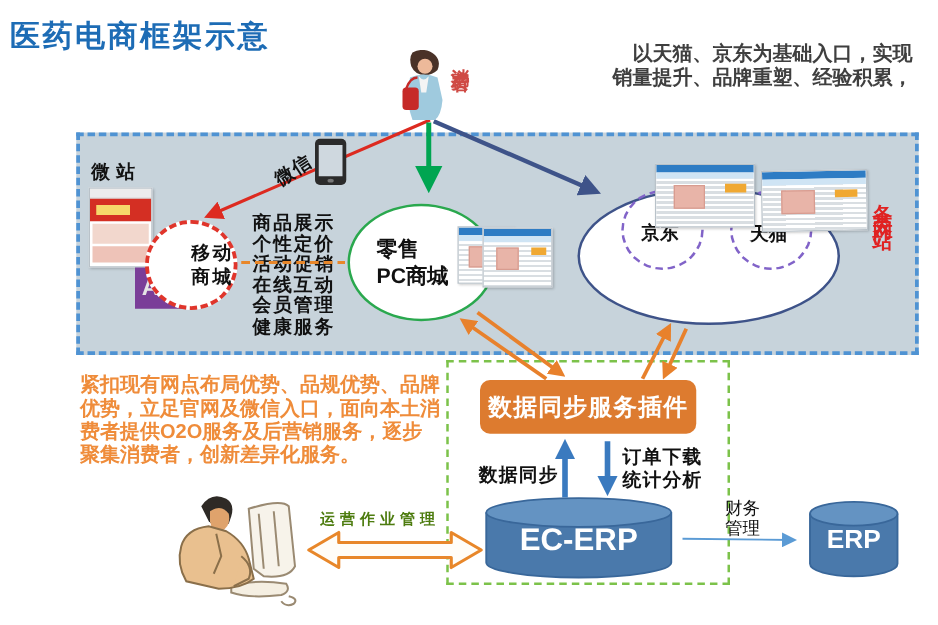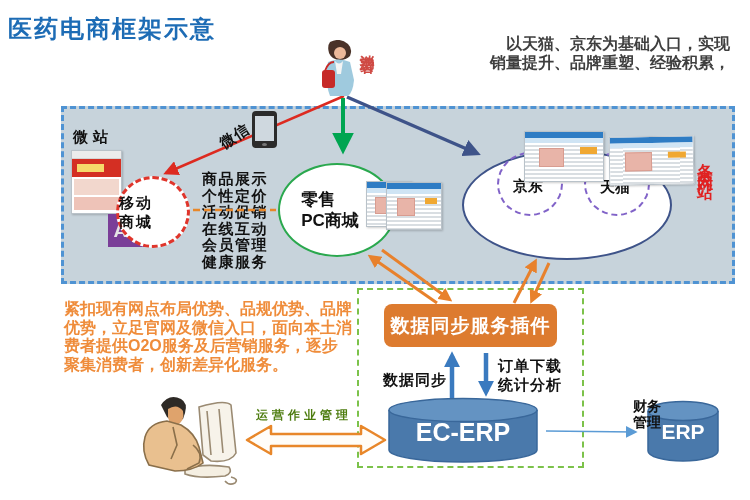--- a/index.html
+++ b/index.html
@@ -15,21 +15,21 @@
   
   .consumer-label{left:357px;top:43px;writing-mode:vertical-rl;font-size:15px;font-weight:bold;
                   color:#cf4a44;letter-spacing:2px;}
   
   .bluebox{left:61px;top:106px;width:674px;height:178px;background:#c7d3db;
            border:3px dashed #4f93d3;box-sizing:border-box;}
   .weizhan{left:73px;top:128px;font-size:15px;font-weight:bold;color:#111;letter-spacing:5px;}
   .appbox{left:68px;top:214px;width:53px;height:33px;background:#7a3e98;color:#e5e5e5;
           display:flex;align-items:center;justify-content:center;font-size:19px;font-weight:bold;letter-spacing:1px;margin-left:40px;}
   .mcircle{left:116px;top:176px;width:74px;height:72px;border-radius:50%;background:#fff;
-           border:3px dashed #e0352b;box-sizing:border-box;display:flex;align-items:center;justify-content:flex-start;
+           border:3px dashed #e0352b;box-sizing:border-box;display:flex;align-items:center;justify-content:flex-end;
            text-align:center;font-size:15px;font-weight:bold;color:#111;line-height:19px;letter-spacing:2px;}
   .wechat{left:219px;top:127px;font-size:15px;font-weight:bold;color:#111;transform:rotate(-33deg);letter-spacing:1px;}
   .services{left:202px;top:160px;font-size:15px;font-weight:bold;color:#111;line-height:16.5px;letter-spacing:1.5px;margin-top:11px;}
   .gellipse{left:278px;top:163px;width:118px;height:94px;border-radius:50%;background:#fff;
             border:2.5px solid #2aa84e;box-sizing:border-box;display:flex;align-items:center;justify-content:center;}
   .gellipse .lbl{font-size:17px;font-weight:bold;color:#111;text-align:left;line-height:21px;transform:translateX(-7px);}
   .nellipse{left:462px;top:150px;width:210px;height:110px;border-radius:50%;background:#fff;
             border:2.5px solid #3e5389;box-sizing:border-box;}
   .dcircle{width:66px;height:64px;border-radius:50%;border:2.5px dashed #8163c8;box-sizing:border-box;}
   .jd-lbl,.tm-lbl{font-size:15px;font-weight:bold;color:#111;}
@@ -42,21 +42,21 @@
   
   .greenbox{left:357px;top:288px;width:227px;height:180px;border:2px dashed #7cc24a;box-sizing:border-box;}
   .plugin{left:384px;top:304px;width:173px;height:43px;background:#dd7b2f;border-radius:8px;color:#fff;
           display:flex;align-items:center;justify-content:center;font-size:19px;font-weight:bold;letter-spacing:1px;}
   .sync-lbl{left:383px;top:371px;font-size:15px;font-weight:bold;color:#111;letter-spacing:1px;}
   .order-lbl{left:498px;top:356px;font-size:15px;font-weight:bold;color:#111;line-height:19px;letter-spacing:1px;}
   
   .cyl{overflow:visible;}
   .ec-lbl{left:382px;top:418px;width:162px;text-align:center;color:#fff;font-size:25px;font-weight:bold;}
   .erp-lbl{left:644px;top:420px;width:78px;text-align:center;color:#fff;font-size:21px;font-weight:bold;}
-  .fin-lbl{left:633px;top:398px;font-size:14px;font-weight:bold;color:#111;line-height:16px;}
+  .fin-lbl{left:580px;top:398px;font-size:14px;font-weight:normal;color:#111;line-height:16px;}
   .ops-lbl{left:256px;top:407px;font-size:12px;font-weight:bold;color:#4d7c0f;letter-spacing:4px;}
   
   .thumb{background:#fff;border:1px solid #b9c2c9;box-sizing:border-box;overflow:hidden;box-shadow:1px 1px 2px rgba(0,0,0,.2);}
   .pt-bar{height:6px;background:#2e7cc4;}
   .pt-nav{height:5px;background:#cfe4f4;}
   .pt-body{position:relative;height:calc(100% - 11px);
            background:repeating-linear-gradient(#fff 0 2px,#d9dee2 2px 4px);}
   .pt-face{position:absolute;left:18%;top:12%;width:30%;height:45%;background:#e8b4a8;border:1px solid #d89c90;}
   .pt-chip{position:absolute;right:8%;top:10%;width:22%;height:18%;background:#f0a832;}
   .m-hdr{height:7px;background:#ececec;border-bottom:1px solid #d5d5d5;}

